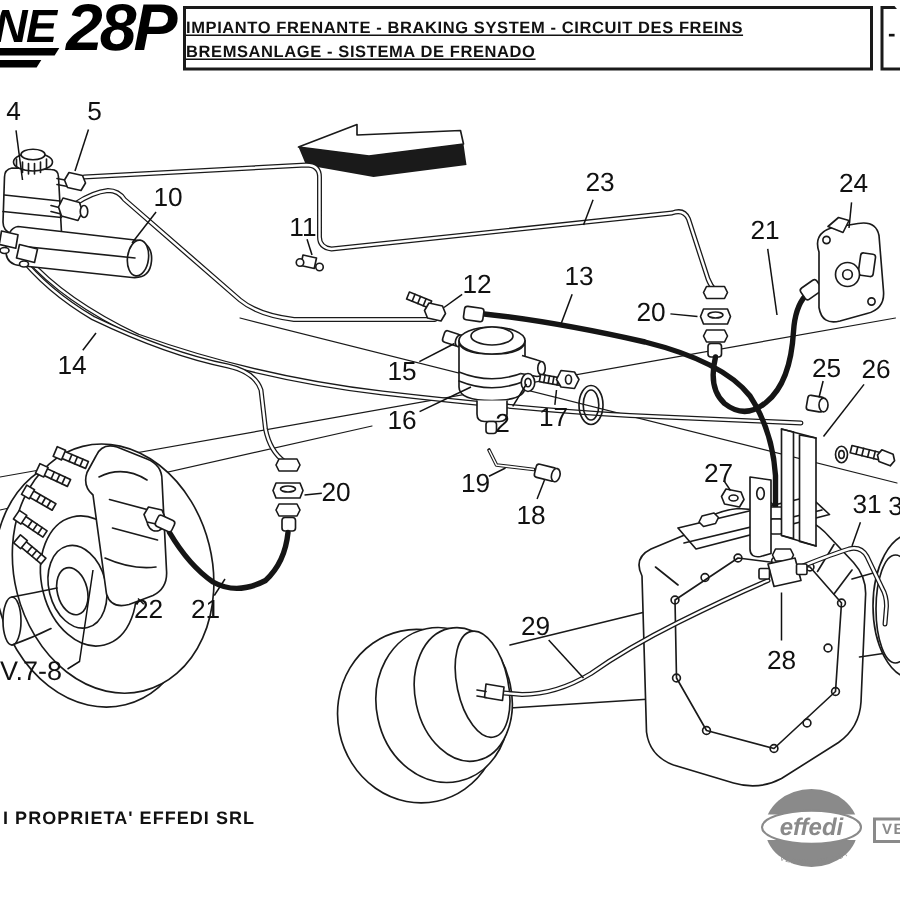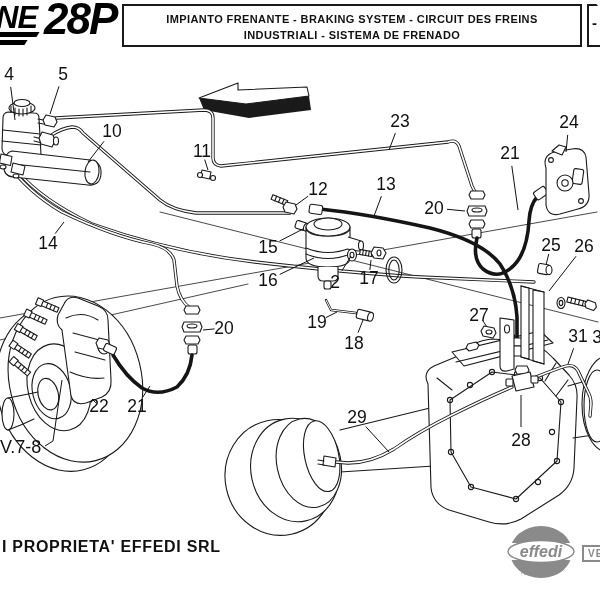--- a/index.html
+++ b/index.html
@@ -8,39 +8,39 @@
   
   .brand{position:absolute;left:0;top:2px;width:118px;height:52px;}
   .brand-ne{position:absolute;left:-4px;top:-2px;font-style:italic;font-weight:bold;
             font-size:31px;letter-spacing:-1px;color:#000;}
   .brand-bar{position:absolute;background:#000;transform:skewX(-32deg);}
   .b1{left:-6px;top:30px;width:44px;height:5px;}
   .b2{left:-11px;top:38px;width:37px;height:5px;}
   .brand-model{position:absolute;left:44px;top:-8px;font-style:italic;font-weight:bold;
                font-size:44px;letter-spacing:-2px;color:#000;}
   .title-box{position:absolute;left:122px;top:4px;width:460px;height:43px;border:2px solid #1a1a1a;
-             box-sizing:border-box;text-align:center;padding-top:5px;}
+             box-sizing:border-box;padding-top:5px;text-decoration:underline;}
   .title-line{font-weight:bold;font-size:11px;letter-spacing:.4px;line-height:16px;color:#111;}
   .page-box{position:absolute;left:587px;top:4px;width:40px;height:43px;border:2px solid #1a1a1a;
             box-sizing:border-box;}
   .page-marker{position:absolute;left:3px;top:8px;font-weight:bold;font-size:15px;}
   
   #diagram-svg{position:absolute;left:0;top:0;}
   .st{stroke:var(--ink,#1a1a1a);stroke-width:1.1;fill:none;stroke-linecap:round;stroke-linejoin:round;}
   .tn{stroke-width:.8;}
   .wf{stroke:var(--ink,#1a1a1a);stroke-width:1.1;fill:#fff;stroke-linejoin:round;}
   .bf{fill:var(--ink,#1a1a1a);stroke:none;}
   .pipe{stroke:var(--ink,#1a1a1a);stroke-width:3.3;fill:none;stroke-linecap:round;stroke-linejoin:round;}
   .pipe-core{stroke:#fff;stroke-width:1.6;fill:none;stroke-linecap:round;stroke-linejoin:round;}
   .hose{stroke:#151515;stroke-width:3.6;fill:none;stroke-linecap:round;}
   .callout{font-family:"Liberation Sans",sans-serif;font-size:17.5px;fill:#111;text-anchor:middle;}
   .leader{stroke:#111;stroke-width:1;fill:none;}
   .ref-label{font-family:"Liberation Sans",sans-serif;font-size:18px;fill:#111;}
   
-  .footer-text{position:absolute;left:2px;top:538px;font-weight:bold;font-size:16px;
+  .footer-text{position:absolute;left:2px;top:538px;font-weight:bold;font-size:12px;
                letter-spacing:.7px;color:#111;}
   .effedi-logo{position:absolute;left:504px;top:521px;width:110px;height:70px;}
   .ribbon{position:absolute;left:78px;top:24px;width:60px;height:17px;border:2px solid var(--logo-gray,#8a8a8a);
           box-sizing:border-box;display:flex;align-items:center;padding-left:4px;}
   .ribbon span{font-weight:bold;font-size:10px;letter-spacing:1px;color:var(--logo-gray,#8a8a8a);}
   .logo-word{font-family:"Liberation Sans",sans-serif;font-style:italic;font-weight:bold;
              font-size:16px;fill:var(--logo-gray,#8a8a8a);text-anchor:middle;}
   .logo-tag{font-family:"Liberation Sans",sans-serif;font-size:5px;letter-spacing:.6px;
             fill:var(--logo-gray,#8a8a8a);}
 </style>
@@ -51,21 +51,21 @@
 
   <div class="brand">
     <span class="brand-ne">NE</span>
     <div class="brand-bar b1"></div>
     <div class="brand-bar b2"></div>
     <span class="brand-model">28P</span>
   </div>
 
   <div class="title-box">
     <div class="title-line">IMPIANTO FRENANTE - BRAKING SYSTEM - CIRCUIT DES FREINS</div>
-    <div class="title-line">INDUSTRIALI - SISTEMA DE FRENADO</div>
+    <div class="title-line">BREMSANLAGE - SISTEMA DE FRENADO</div>
   </div>
 
   <div class="page-box">
     <span class="page-marker">-</span>
   </div>
 
   <svg id="diagram-svg" width="600" height="600" viewBox="0 0 600 600">
 
     <g>
       <line class="st tn" x1="0" y1="318" x2="597" y2="212"></line>

